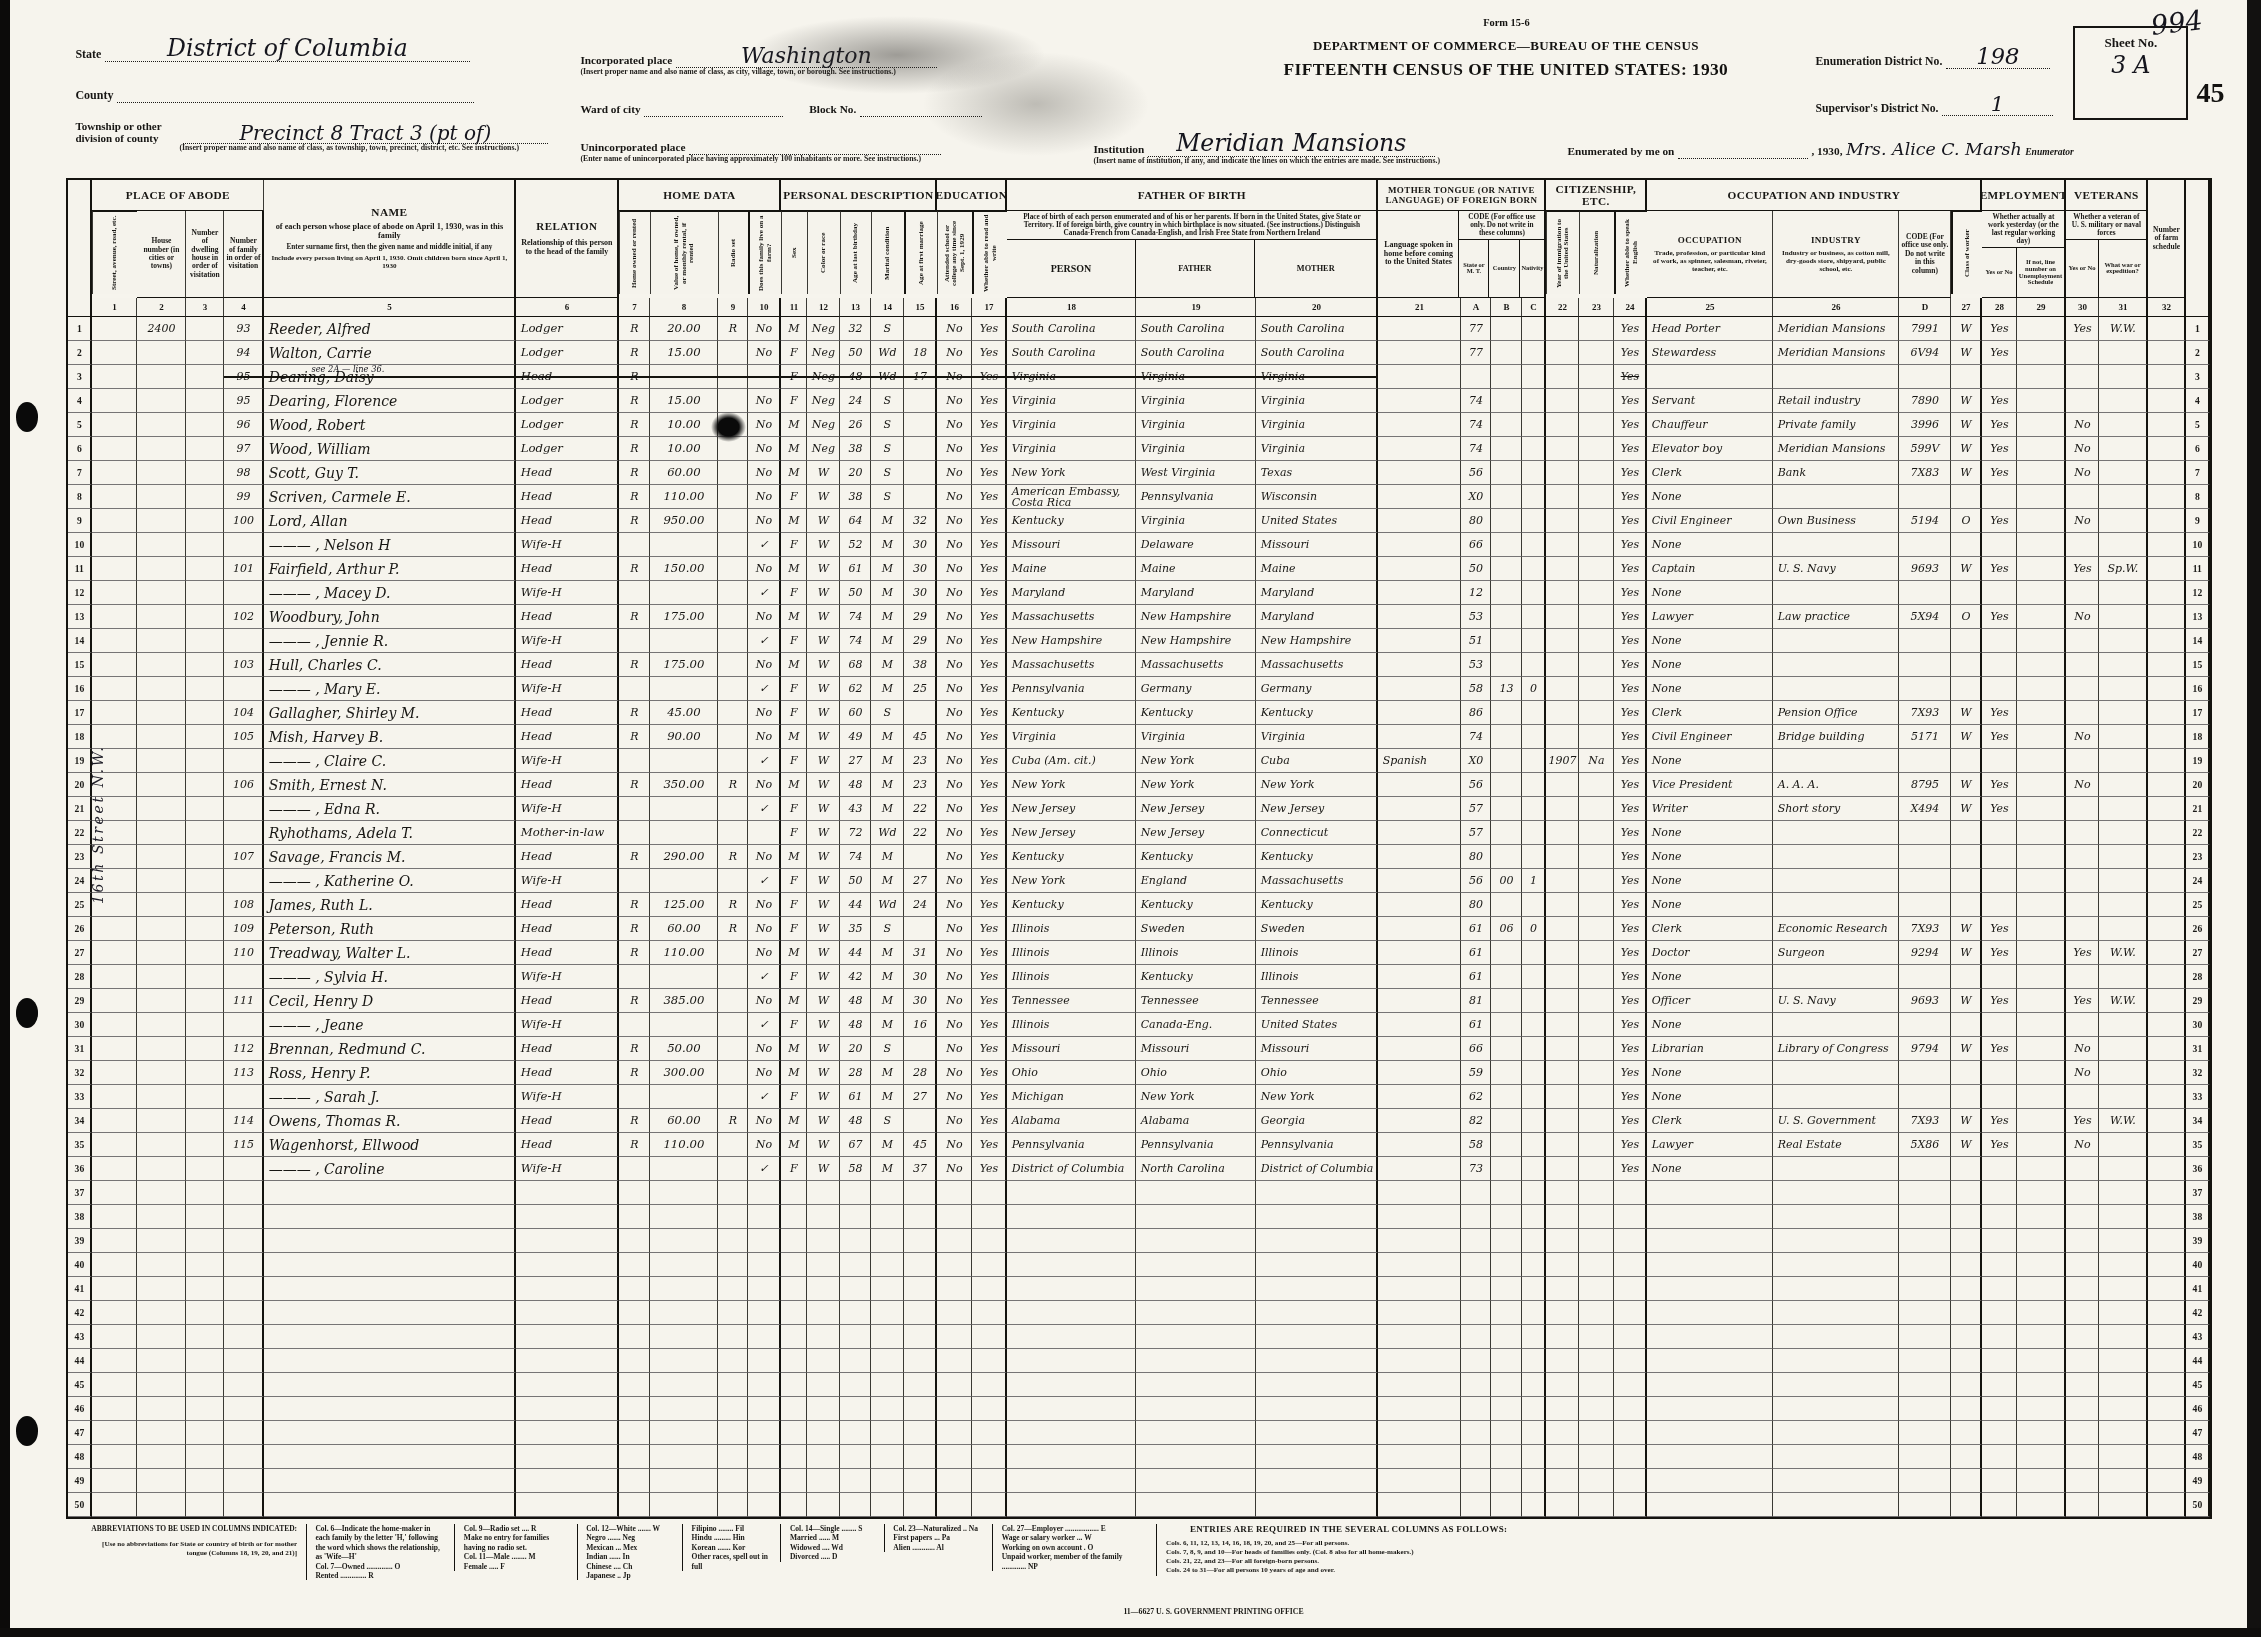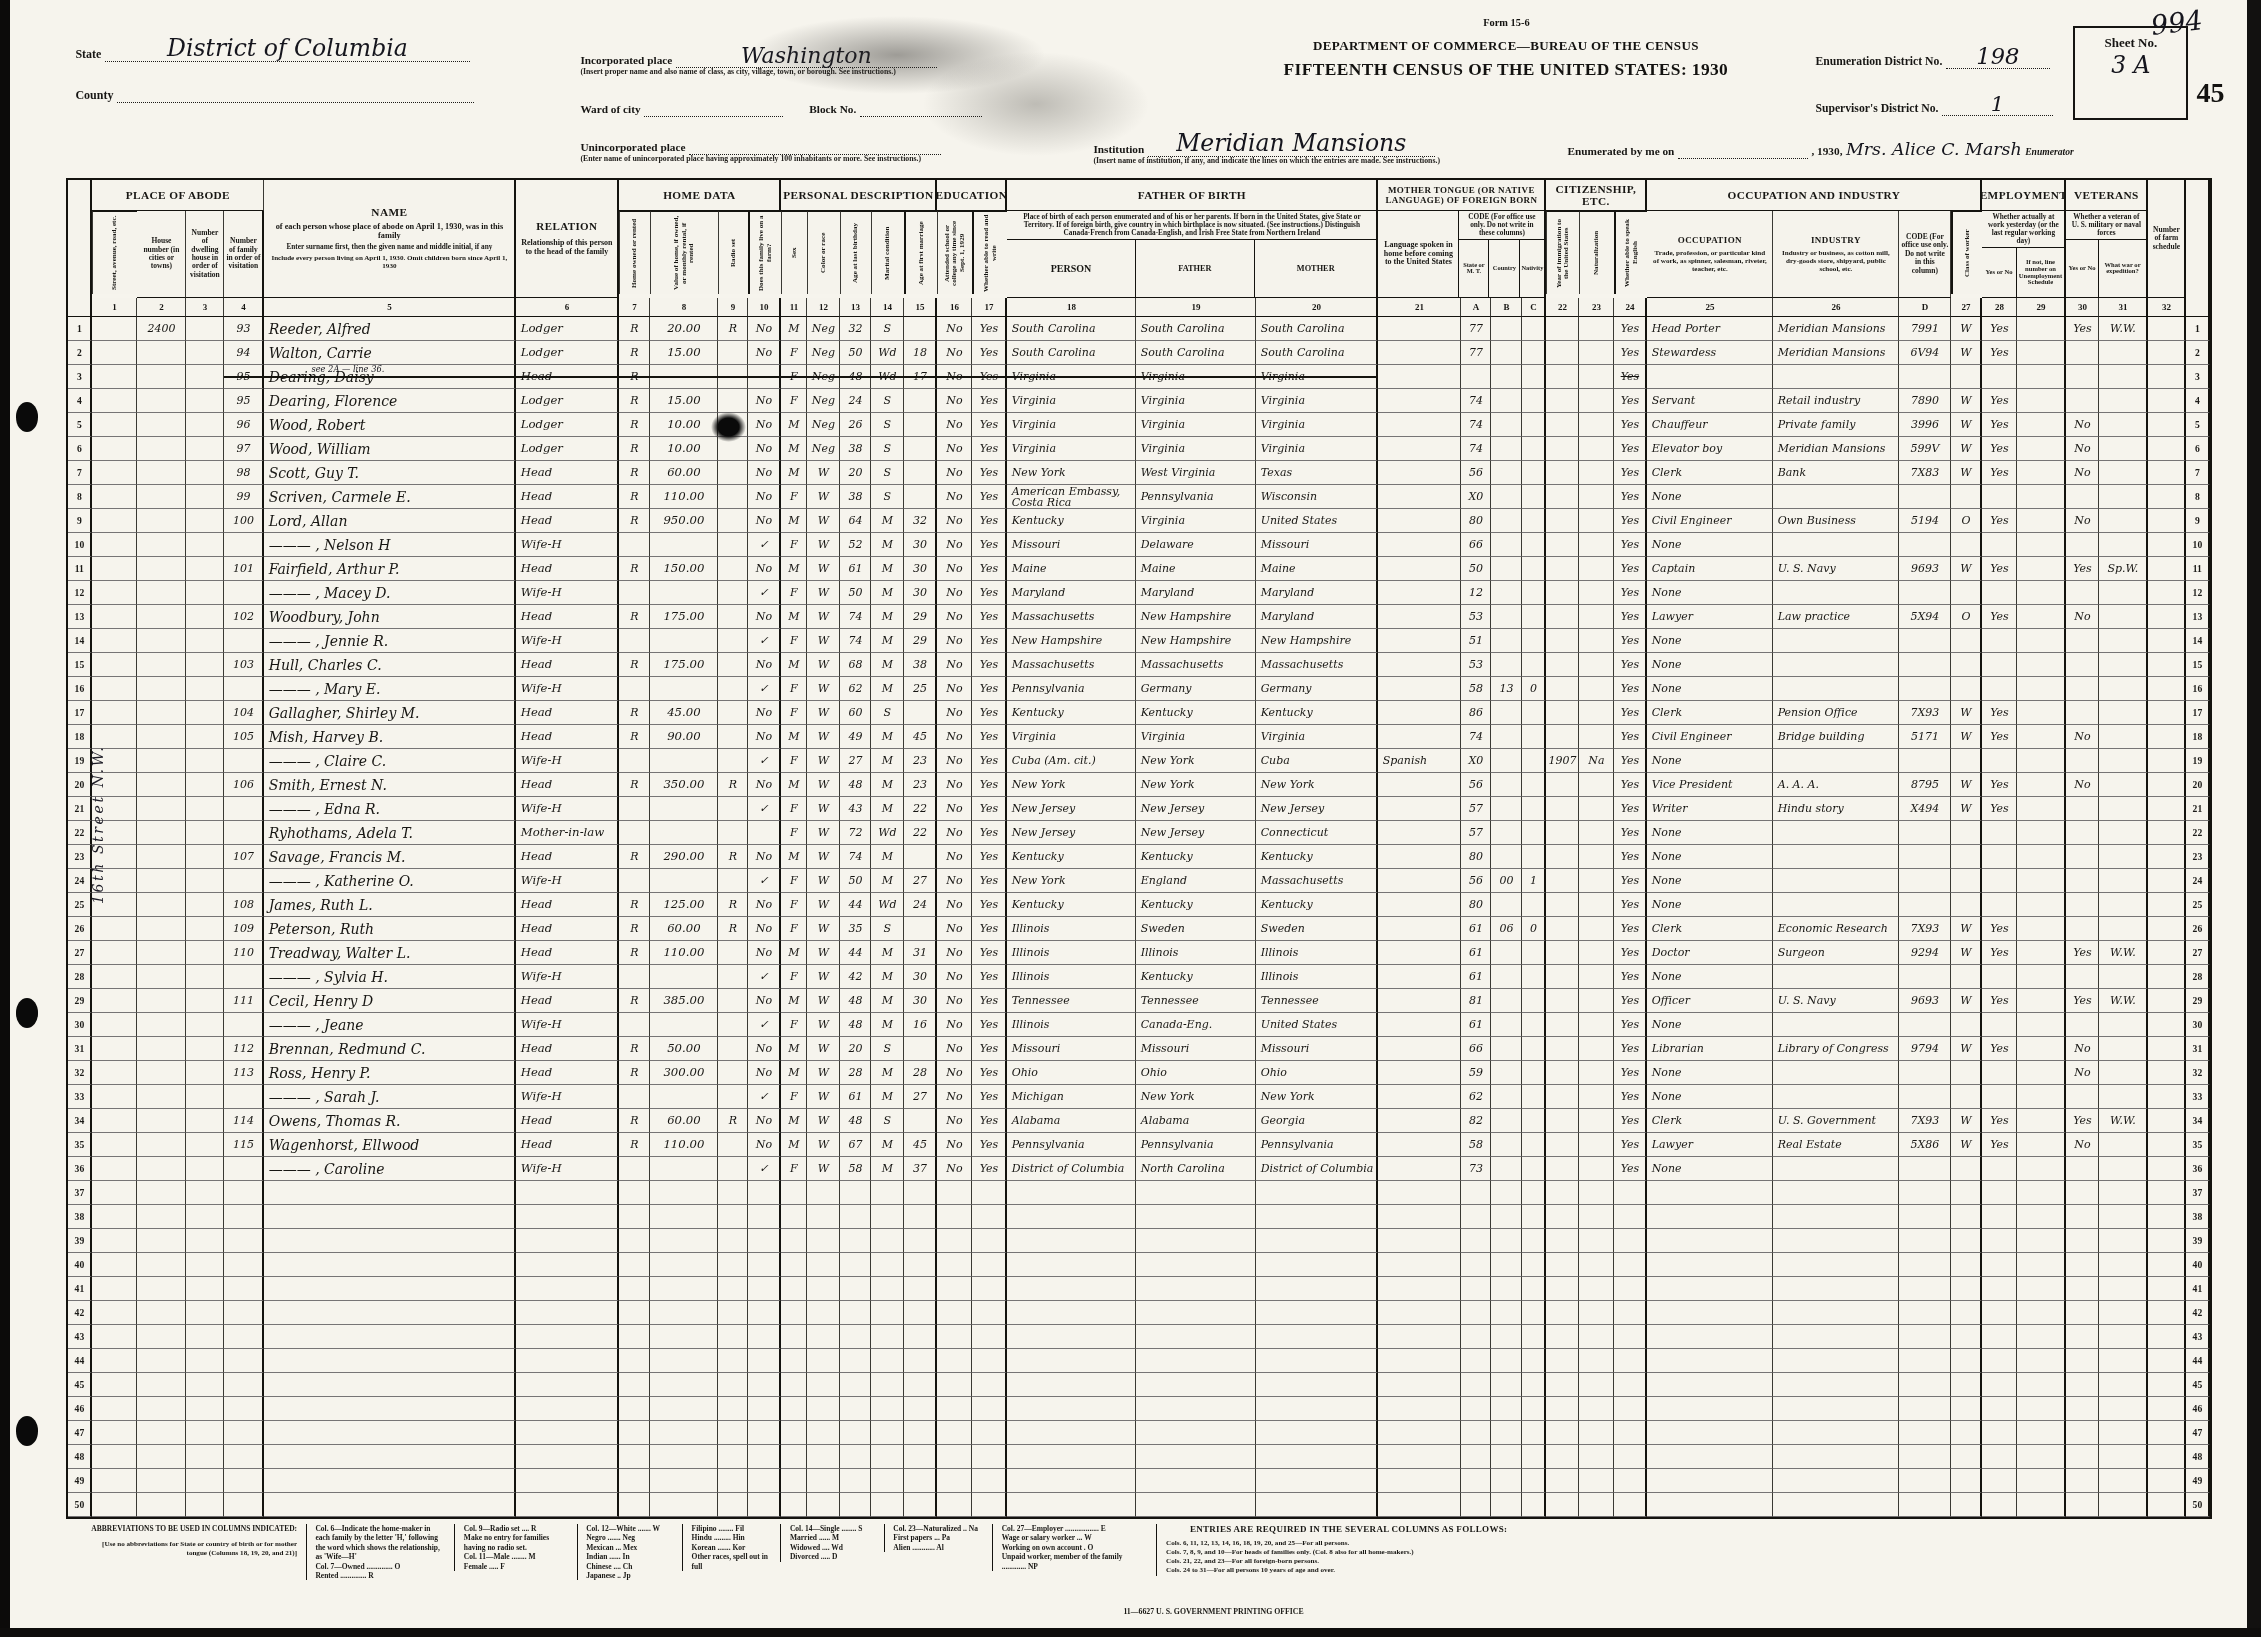--- a/index.html
+++ b/index.html
@@ -88,20 +88,25 @@
 
 <div id="paper">
 
   <div class="fld" style="left:65px;top:37px;">
     <span class="plbl" style="font-size:12px;">State</span>
     <span class="fill hw" style="width:365px;font-size:23.5px;">District of Columbia</span>
   </div>
   <div class="fld" style="left:65px;top:87px;">
     <span class="plbl" style="font-size:12px;">County</span>
     <span class="fill hw" style="width:357px;font-size:17.4px;"></span>
+  </div>
+  <div class="fld" style="left:65px;top:120px;width:522px;white-space:normal;">
+    <span class="plbl" style="font-size:11px;display:inline-block;width:104px;line-height:1.1;vertical-align:bottom;">Township or other division of county</span>
+    <span class="fill hw" style="width:365px;font-size:20px;">Precinct 8 Tract 3 (pt of)</span>
+    <div class="cap" style="margin-left:104px;width:383px;">(Insert proper name and also name of class, as township, town, precinct, district, etc.  See instructions.)</div>
   </div>
 
   <div class="fld" style="left:570px;top:45px;">
     <span class="plbl" style="font-size:11.3px;">Incorporated place</span>
     <span class="fill hw" style="width:261px;font-size:22px;">Washington</span>
     <div class="cap" style="width:374px;">(Insert proper name and also name of class, as city, village, town, or borough.  See instructions.)</div>
   </div>
   <div class="fld" style="left:570px;top:101px;">
     <span class="plbl" style="font-size:11.3px;">Ward of city</span>
     <span class="fill hw" style="width:139px;font-size:15.7px;"></span>
@@ -1052,21 +1057,21 @@
       <div class="cell dat hw left" style="grid-area: 24 / 20;">New Jersey</div>
       <div class="cell dat hw hvy left" style="grid-area: 24 / 21;">New Jersey</div>
       <div class="cell dat hw left" style="grid-area: 24 / 22;"></div>
       <div class="cell dat hw" style="grid-area: 24 / 23;">57</div>
       <div class="cell dat hw" style="grid-area: 24 / 24;"></div>
       <div class="cell dat hw hvy" style="grid-area: 24 / 25;"></div>
       <div class="cell dat hw" style="grid-area: 24 / 26;"></div>
       <div class="cell dat hw" style="grid-area: 24 / 27;"></div>
       <div class="cell dat hw hvy" style="grid-area: 24 / 28;">Yes</div>
       <div class="cell dat hw left" style="grid-area: 24 / 29;">Writer</div>
-      <div class="cell dat hw left" style="grid-area: 24 / 30;">Hindu story</div>
+      <div class="cell dat hw left" style="grid-area: 24 / 30;">Short story</div>
       <div class="cell dat hw" style="grid-area: 24 / 31;">X494</div>
       <div class="cell dat hw hvy" style="grid-area: 24 / 32;">W</div>
       <div class="cell dat hw" style="grid-area: 24 / 33;">Yes</div>
       <div class="cell dat hw hvy" style="grid-area: 24 / 34;"></div>
       <div class="cell dat hw" style="grid-area: 24 / 35;"></div>
       <div class="cell dat hw hvy" style="grid-area: 24 / 36;"></div>
       <div class="cell dat hw hvy" style="grid-area: 24 / 37;"></div>
       <div class="cell ln hvy" style="grid-area: 24 / 38;">21</div>
       <div class="cell ln hvy" style="grid-area: 25 / 1;">22</div>
       <div class="cell dat hw" style="grid-area: 25 / 2;"></div>

